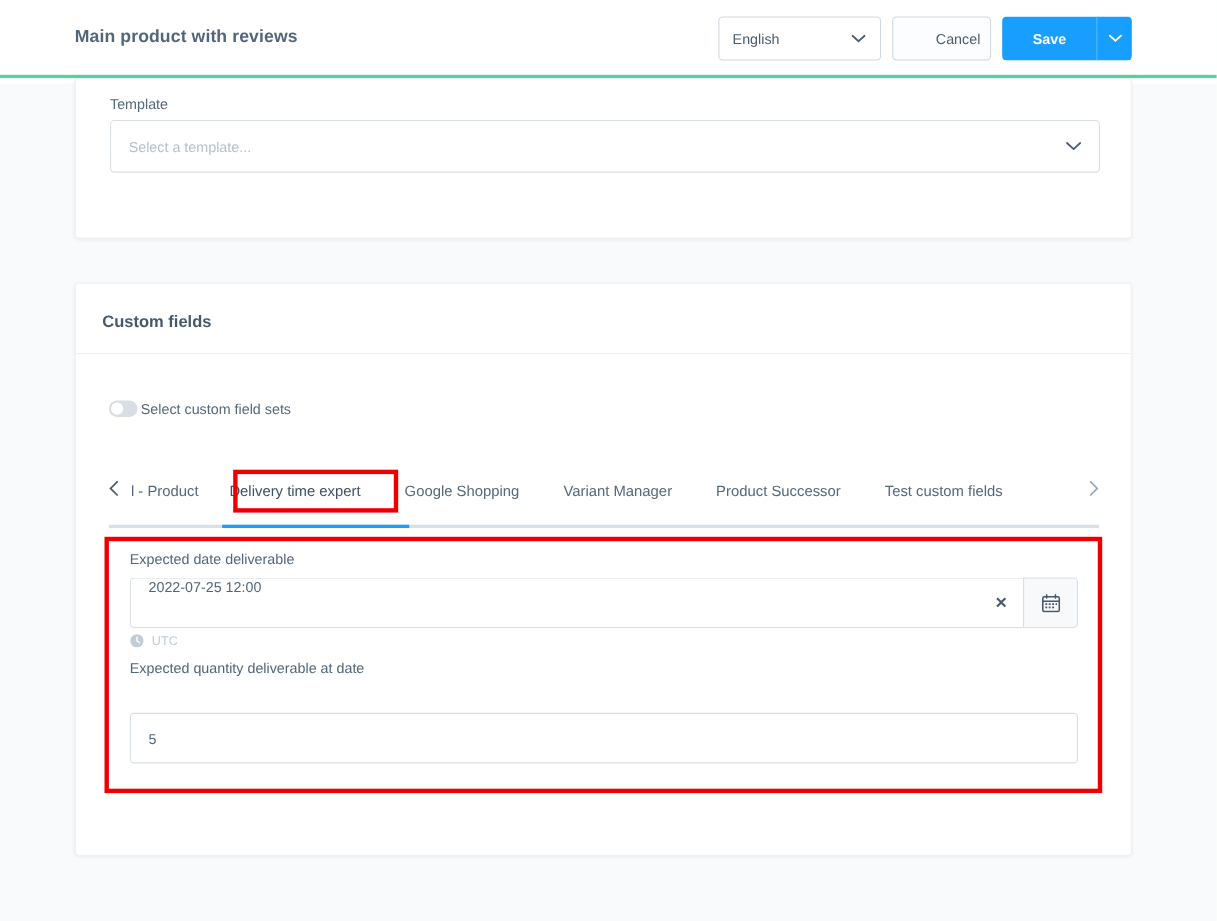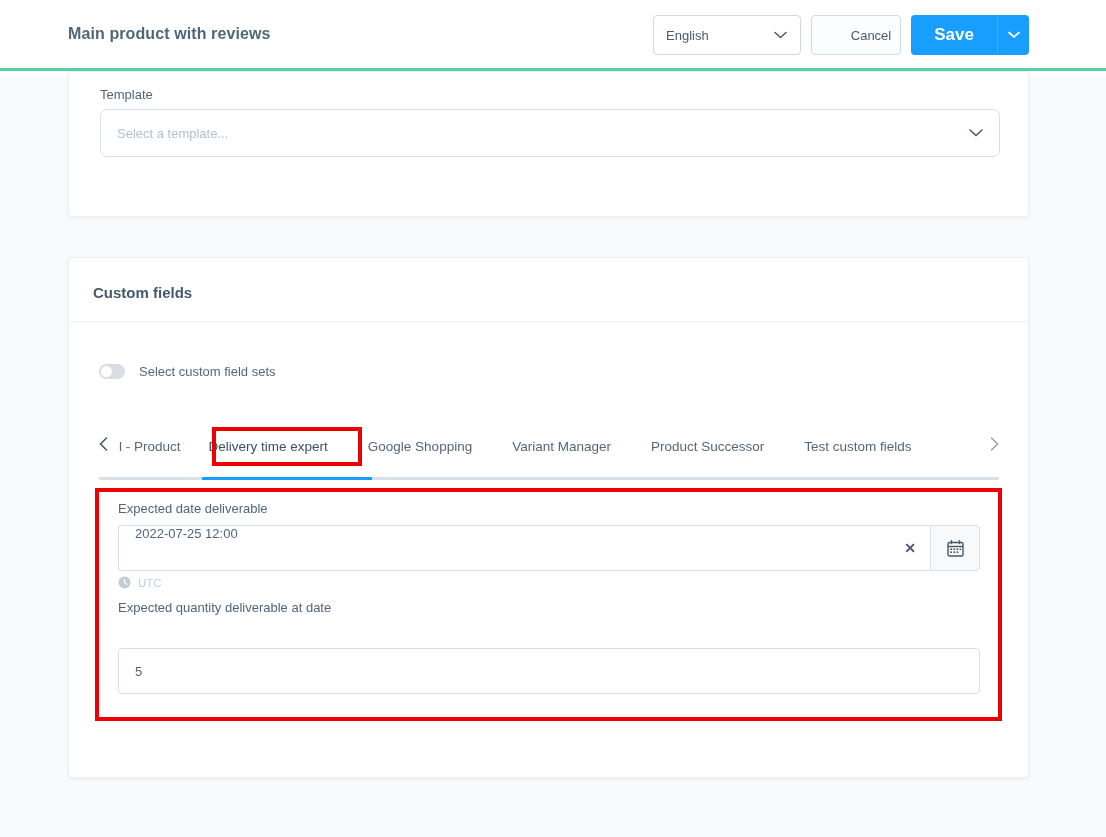--- a/index.html
+++ b/index.html
@@ -82,21 +82,21 @@
     display: flex;
     height: 40px;
     border-radius: 4px;
     overflow: hidden;
   }
   .btn-save {
     width: 86px;
     background: #189eff;
     border: none;
     color: #ffffff;
-    font-size: 17px;
+    font-size: 13px;
     font-weight: bold;
     font-family: "Liberation Sans", sans-serif;
     cursor: pointer;
     display: flex;
     align-items: center;
     justify-content: center;
   }
   .btn-save-arrow {
     width: 32px;
     background: #189eff;
@@ -171,21 +171,21 @@
     background: #eef1f4;
   }
 
   
   .toggle-row {
     position: absolute;
     left: 99px;
     top: 364px;
     display: flex;
     align-items: center;
-    gap: 14px;
+    gap: 3px;
   }
   .toggle {
     width: 26px;
     height: 15px;
     border-radius: 8px;
     background: #d8dee4;
     position: relative;
     cursor: pointer;
     flex: none;
   }
@@ -377,21 +377,21 @@
     </div>
 
   </div>
 </div>
 
 <div class="progress-bar"></div>
 
 <div class="card" id="card-template">
   <div style="position:absolute; left:31px; top:15px;" class="field-label">Template</div>
 
-  <div class="input-box" style="position:absolute; left:31px; top:37px;border-radius:7px;">
+  <div class="input-box" style="position:absolute; left:31px; top:37px;">
     <span class="input-placeholder">Select a template...</span>
     <span class="select-chevron">
       <svg width="14" height="9" viewBox="0 0 14 9">
         <path d="M1 1.5 L7 7 L13 1.5" stroke="#4a5c6e" stroke-width="1.6" fill="none" stroke-linecap="round"></path>
       </svg>
     </span>
   </div>
 </div>
 
 <div class="card" id="card-custom-fields">

